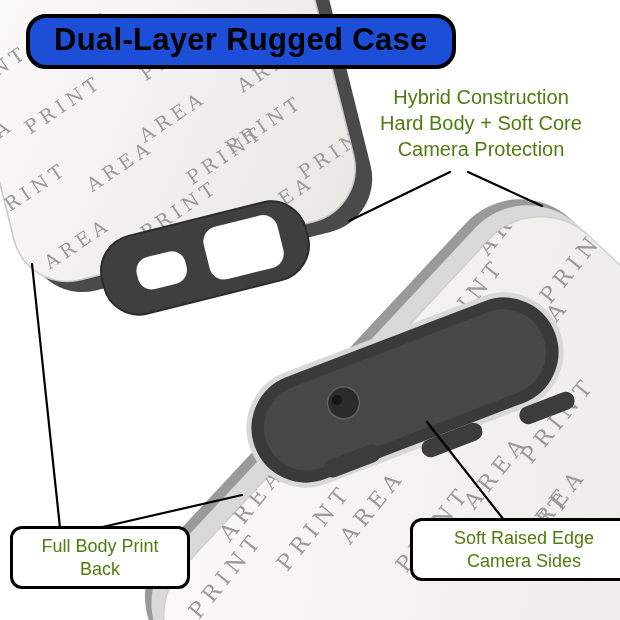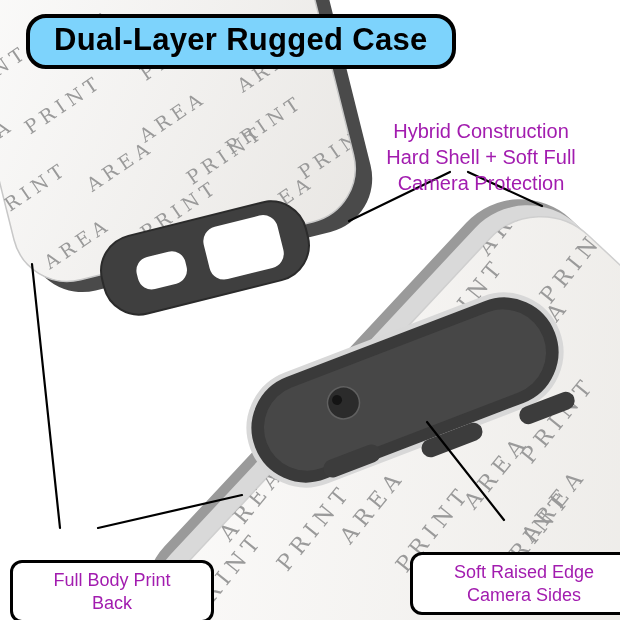--- a/index.html
+++ b/index.html
@@ -18,43 +18,42 @@
     position: absolute;
     left: 26px;
     top: 14px;
     border: 4px solid #000;
     border-radius: 20px;
     padding: 4px 24px 7px 24px;
     font-size: 31px;
     font-weight: bold;
     letter-spacing: 0.3px;
     color: #000;
-    background: #7dd3fc;
+    background: #1d4ed8;
     white-space: nowrap;
   }
 
   .callout {
     position: absolute;
     text-align: center;
-    color: #a21caf;
+    color: #4d7c0f;
     font-size: 20px;
     line-height: 1.3;
-    margin-top: 34px;
   }
   .callout span { display: block; }
   .callout.boxed {
     border: 3px solid #000;
     border-radius: 12px;
     background: #ffffff;
     padding: 6px 8px;
     font-size: 18px;
     line-height: 1.25;
   }
   #callout-hybrid { left: 352px; top: 84px; width: 258px; }
-  #callout-full-body { left: 10px;  top: 526px; width: 204px; text-align: center; }
+  #callout-full-body { left: 10px;  top: 526px; width: 180px; text-align: center; }
   #callout-camera { left: 410px; top: 518px; width: 228px; }
 
   .pattern-word {
     font-family: "DejaVu Serif", "Liberation Serif", serif;
     fill: #9a9a9a;
   }
   .pattern-top { font-size: 19px; letter-spacing: 5px; }
   .pattern-bottom { font-size: 22px; letter-spacing: 6px; }
   .callout-line { stroke-width: 2.2; stroke-linecap: round; }
 </style>
@@ -152,21 +151,21 @@
     <line class="callout-line" x1="468" y1="172" x2="542" y2="206" stroke="#000000"></line>
     <line class="callout-line" x1="60" y1="528" x2="32" y2="264" stroke="#000000"></line>
     <line class="callout-line" x1="98" y1="528" x2="242" y2="495" stroke="#000000"></line>
     <line class="callout-line" x1="504" y1="520" x2="427" y2="422" stroke="#000000"></line>
   </svg>
 
   <div class="title-box">Dual-Layer Rugged Case</div>
 
   <div class="callout" id="callout-hybrid">
     <span>Hybrid Construction</span>
-    <span>Hard Shell + Soft Full</span>
+    <span>Hard Body + Soft Core</span>
     <span>Camera Protection</span>
   </div>
 
   <div class="callout boxed" id="callout-full-body">
     <span>Full Body Print</span>
     <span>Back</span>
   </div>
 
   <div class="callout boxed" id="callout-camera">
     <span>Soft Raised Edge</span>

